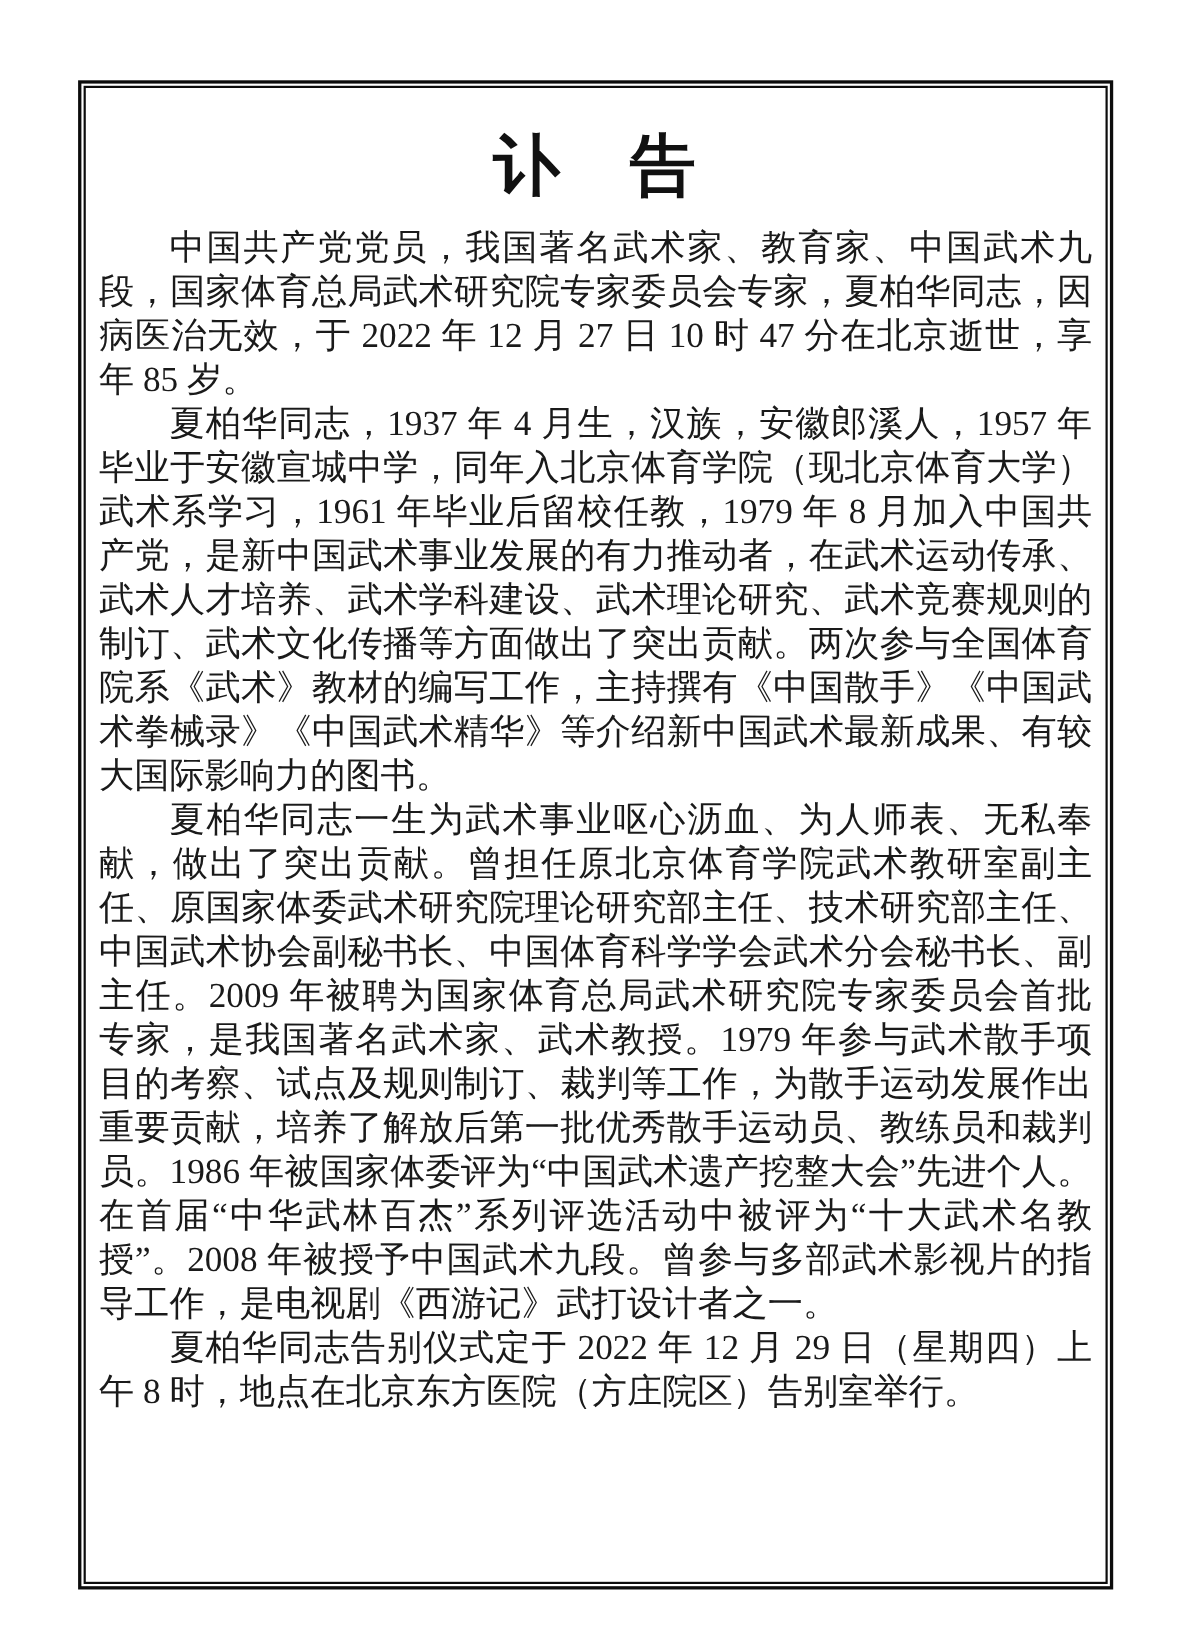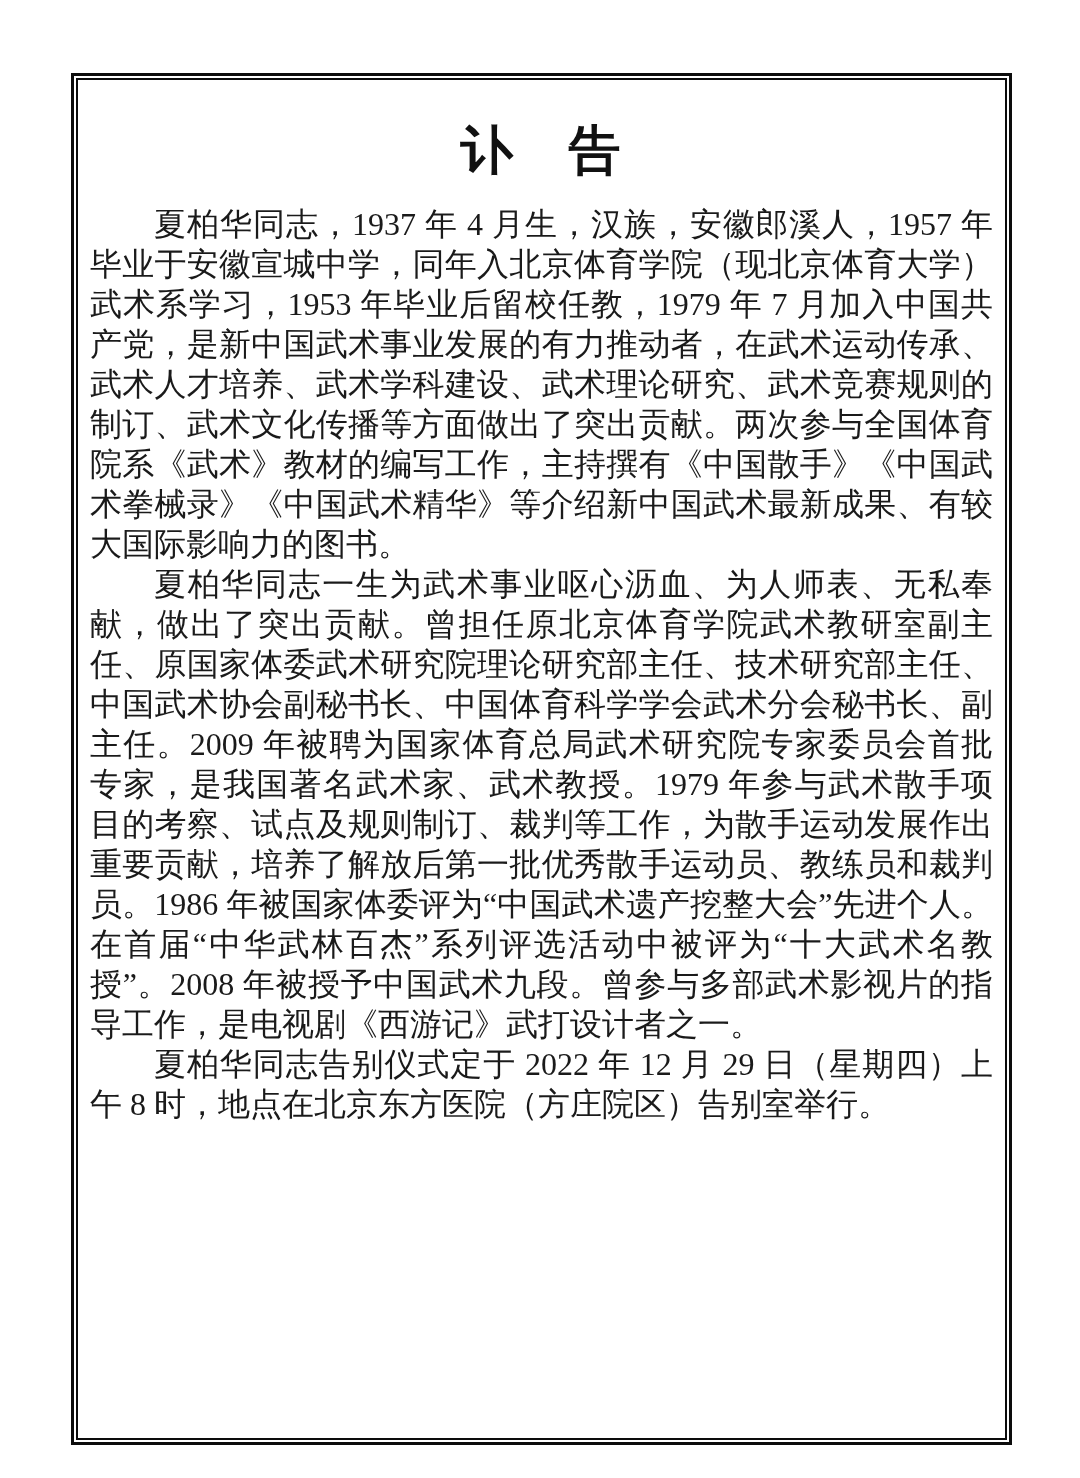--- a/index.html
+++ b/index.html
@@ -31,21 +31,21 @@
     top: 2px;
     right: 2px;
     bottom: 2px;
     border: 2px solid #0c0c0c;
     box-sizing: border-box;
     padding: 20px 12px 8px 12px;
   }
   .notice-title {
     margin-top: 20px;
     text-align: center;
-    font-size: 52px;
+    font-size: 60px;
     line-height: 62px;
     font-weight: bold;
     color: #111111;
     white-space: pre;
     letter-spacing: 2px;
   }
   .notice-body {
     margin-top: 22px;
     font-size: 32px;
     line-height: 40px;
@@ -60,21 +60,22 @@
 </head>
 <body>
 
 <div class="page">
   <div class="frame-outer">
     <div class="frame-inner">
 
       <div class="notice-title">讣　告</div>
 
       <div class="notice-body">
-        <p class="para">夏柏华同志，1937 年 4 月生，汉族，安徽郎溪人，1957 年毕业于安徽宣城中学，同年入北京体育学院（现北京体育大学）武术系学习，1953 年毕业后留校任教，1979 年 7 月加入中国共产党，是新中国武术事业发展的有力推动者，在武术运动传承、武术人才培养、武术学科建设、武术理论研究、武术竞赛规则的制订、武术文化传播等方面做出了突出贡献。两次参与全国体育院系《武术》教材的编写工作，主持撰有《中国散手》《中国武术拳械录》《中国武术精华》等介绍新中国武术最新成果、有较大国际影响力的图书。</p>
+        <p class="para">中国共产党党员，我国著名武术家、教育家、中国武术九段，国家体育总局武术研究院专家委员会专家，夏柏华同志，因病医治无效，于 2022 年 12 月 27 日 10 时 47 分在北京逝世，享年 85 岁。</p>
+        <p class="para">夏柏华同志，1937 年 4 月生，汉族，安徽郎溪人，1957 年毕业于安徽宣城中学，同年入北京体育学院（现北京体育大学）武术系学习，1961 年毕业后留校任教，1979 年 8 月加入中国共产党，是新中国武术事业发展的有力推动者，在武术运动传承、武术人才培养、武术学科建设、武术理论研究、武术竞赛规则的制订、武术文化传播等方面做出了突出贡献。两次参与全国体育院系《武术》教材的编写工作，主持撰有《中国散手》《中国武术拳械录》《中国武术精华》等介绍新中国武术最新成果、有较大国际影响力的图书。</p>
         <p class="para">夏柏华同志一生为武术事业呕心沥血、为人师表、无私奉献，做出了突出贡献。曾担任原北京体育学院武术教研室副主任、原国家体委武术研究院理论研究部主任、技术研究部主任、中国武术协会副秘书长、中国体育科学学会武术分会秘书长、副主任。2009 年被聘为国家体育总局武术研究院专家委员会首批专家，是我国著名武术家、武术教授。1979 年参与武术散手项目的考察、试点及规则制订、裁判等工作，为散手运动发展作出重要贡献，培养了解放后第一批优秀散手运动员、教练员和裁判员。1986 年被国家体委评为“中国武术遗产挖整大会”先进个人。在首届“中华武林百杰”系列评选活动中被评为“十大武术名教授”。2008 年被授予中国武术九段。曾参与多部武术影视片的指导工作，是电视剧《西游记》武打设计者之一。</p>
         <p class="para">夏柏华同志告别仪式定于 2022 年 12 月 29 日（星期四）上午 8 时，地点在北京东方医院（方庄院区）告别室举行。</p>
 
       </div>
 
     </div>
   </div>
 </div>
 
 </body></html>

